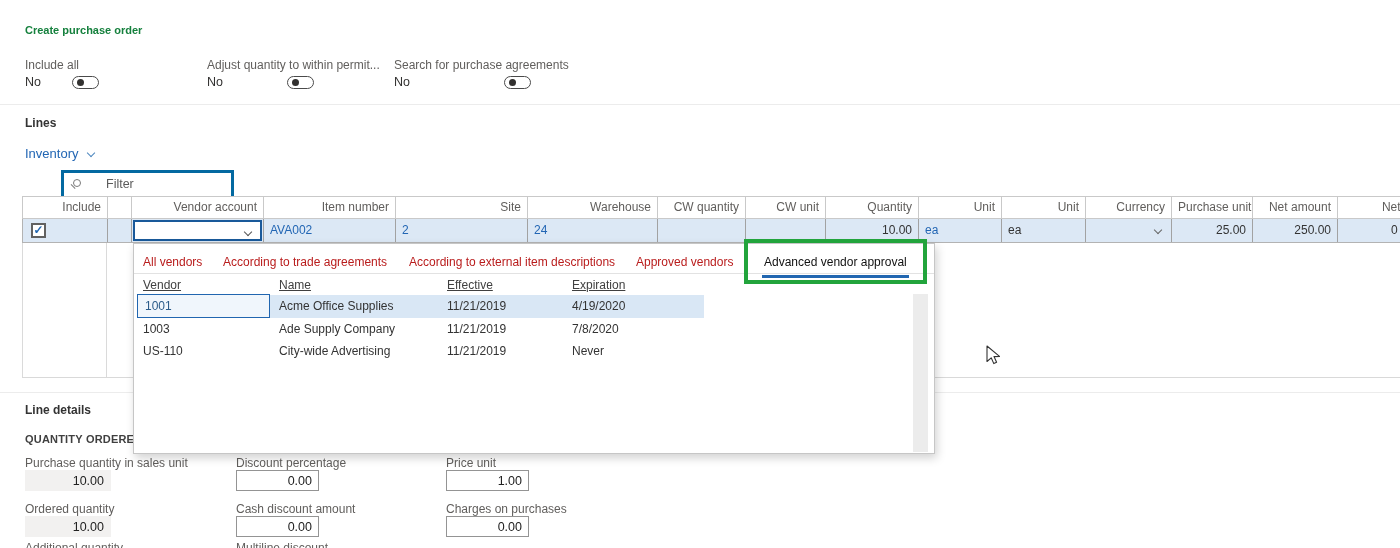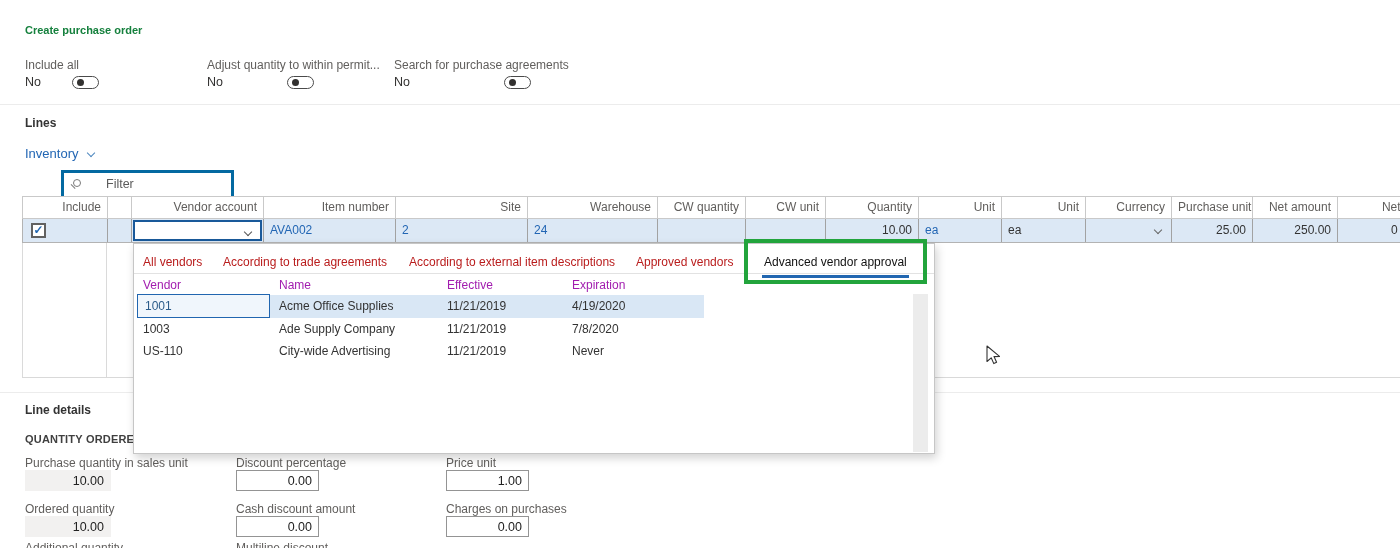--- a/index.html
+++ b/index.html
@@ -89,21 +89,21 @@
   
   .popup {
     position:absolute; left:133px; top:243px; width:802px; height:211px;
     background:#fff; border:1px solid #c6c6c6; box-shadow:2px 4px 9px rgba(0,0,0,.18);
     z-index:40;
   }
   .popup .tab { position:absolute; top:11px; color:#b91c1c; white-space:nowrap; cursor:pointer; }
   .popup .tab.active { color:#111; }
   .tab-underline { position:absolute; left:628px; top:31px; width:147px; height:3px; background:#2166b0; }
   .tab-sep { position:absolute; left:0; top:29px; width:800px; height:1px; background:#e2e2e2; }
-  .popup .vth { position:absolute; top:34px; color:#a21caf; white-space:nowrap; }
+  .popup .vth { position:absolute; top:34px; color:#404040; white-space:nowrap;text-decoration:underline; }
   .vrow { position:absolute; left:4px; width:566px; height:23px; cursor:pointer; }
   .vrow span { position:absolute; top:4px; white-space:nowrap; color:#333; }
   .vrow.sel { background:#d9e7f5; }
   .vfocus {
     position:absolute; left:-1px; top:-1px; width:133px; height:24px;
     border:1px solid #2166b0; background:#f0f6fc;
   }
   .vscroll { position:absolute; left:779px; top:50px; width:15px; height:158px; background:#ececec; cursor:pointer; }
   .green-box { position:absolute; left:744px; top:239px; width:183px; height:45px;
     border:4px solid #22a43c; z-index:60; }

